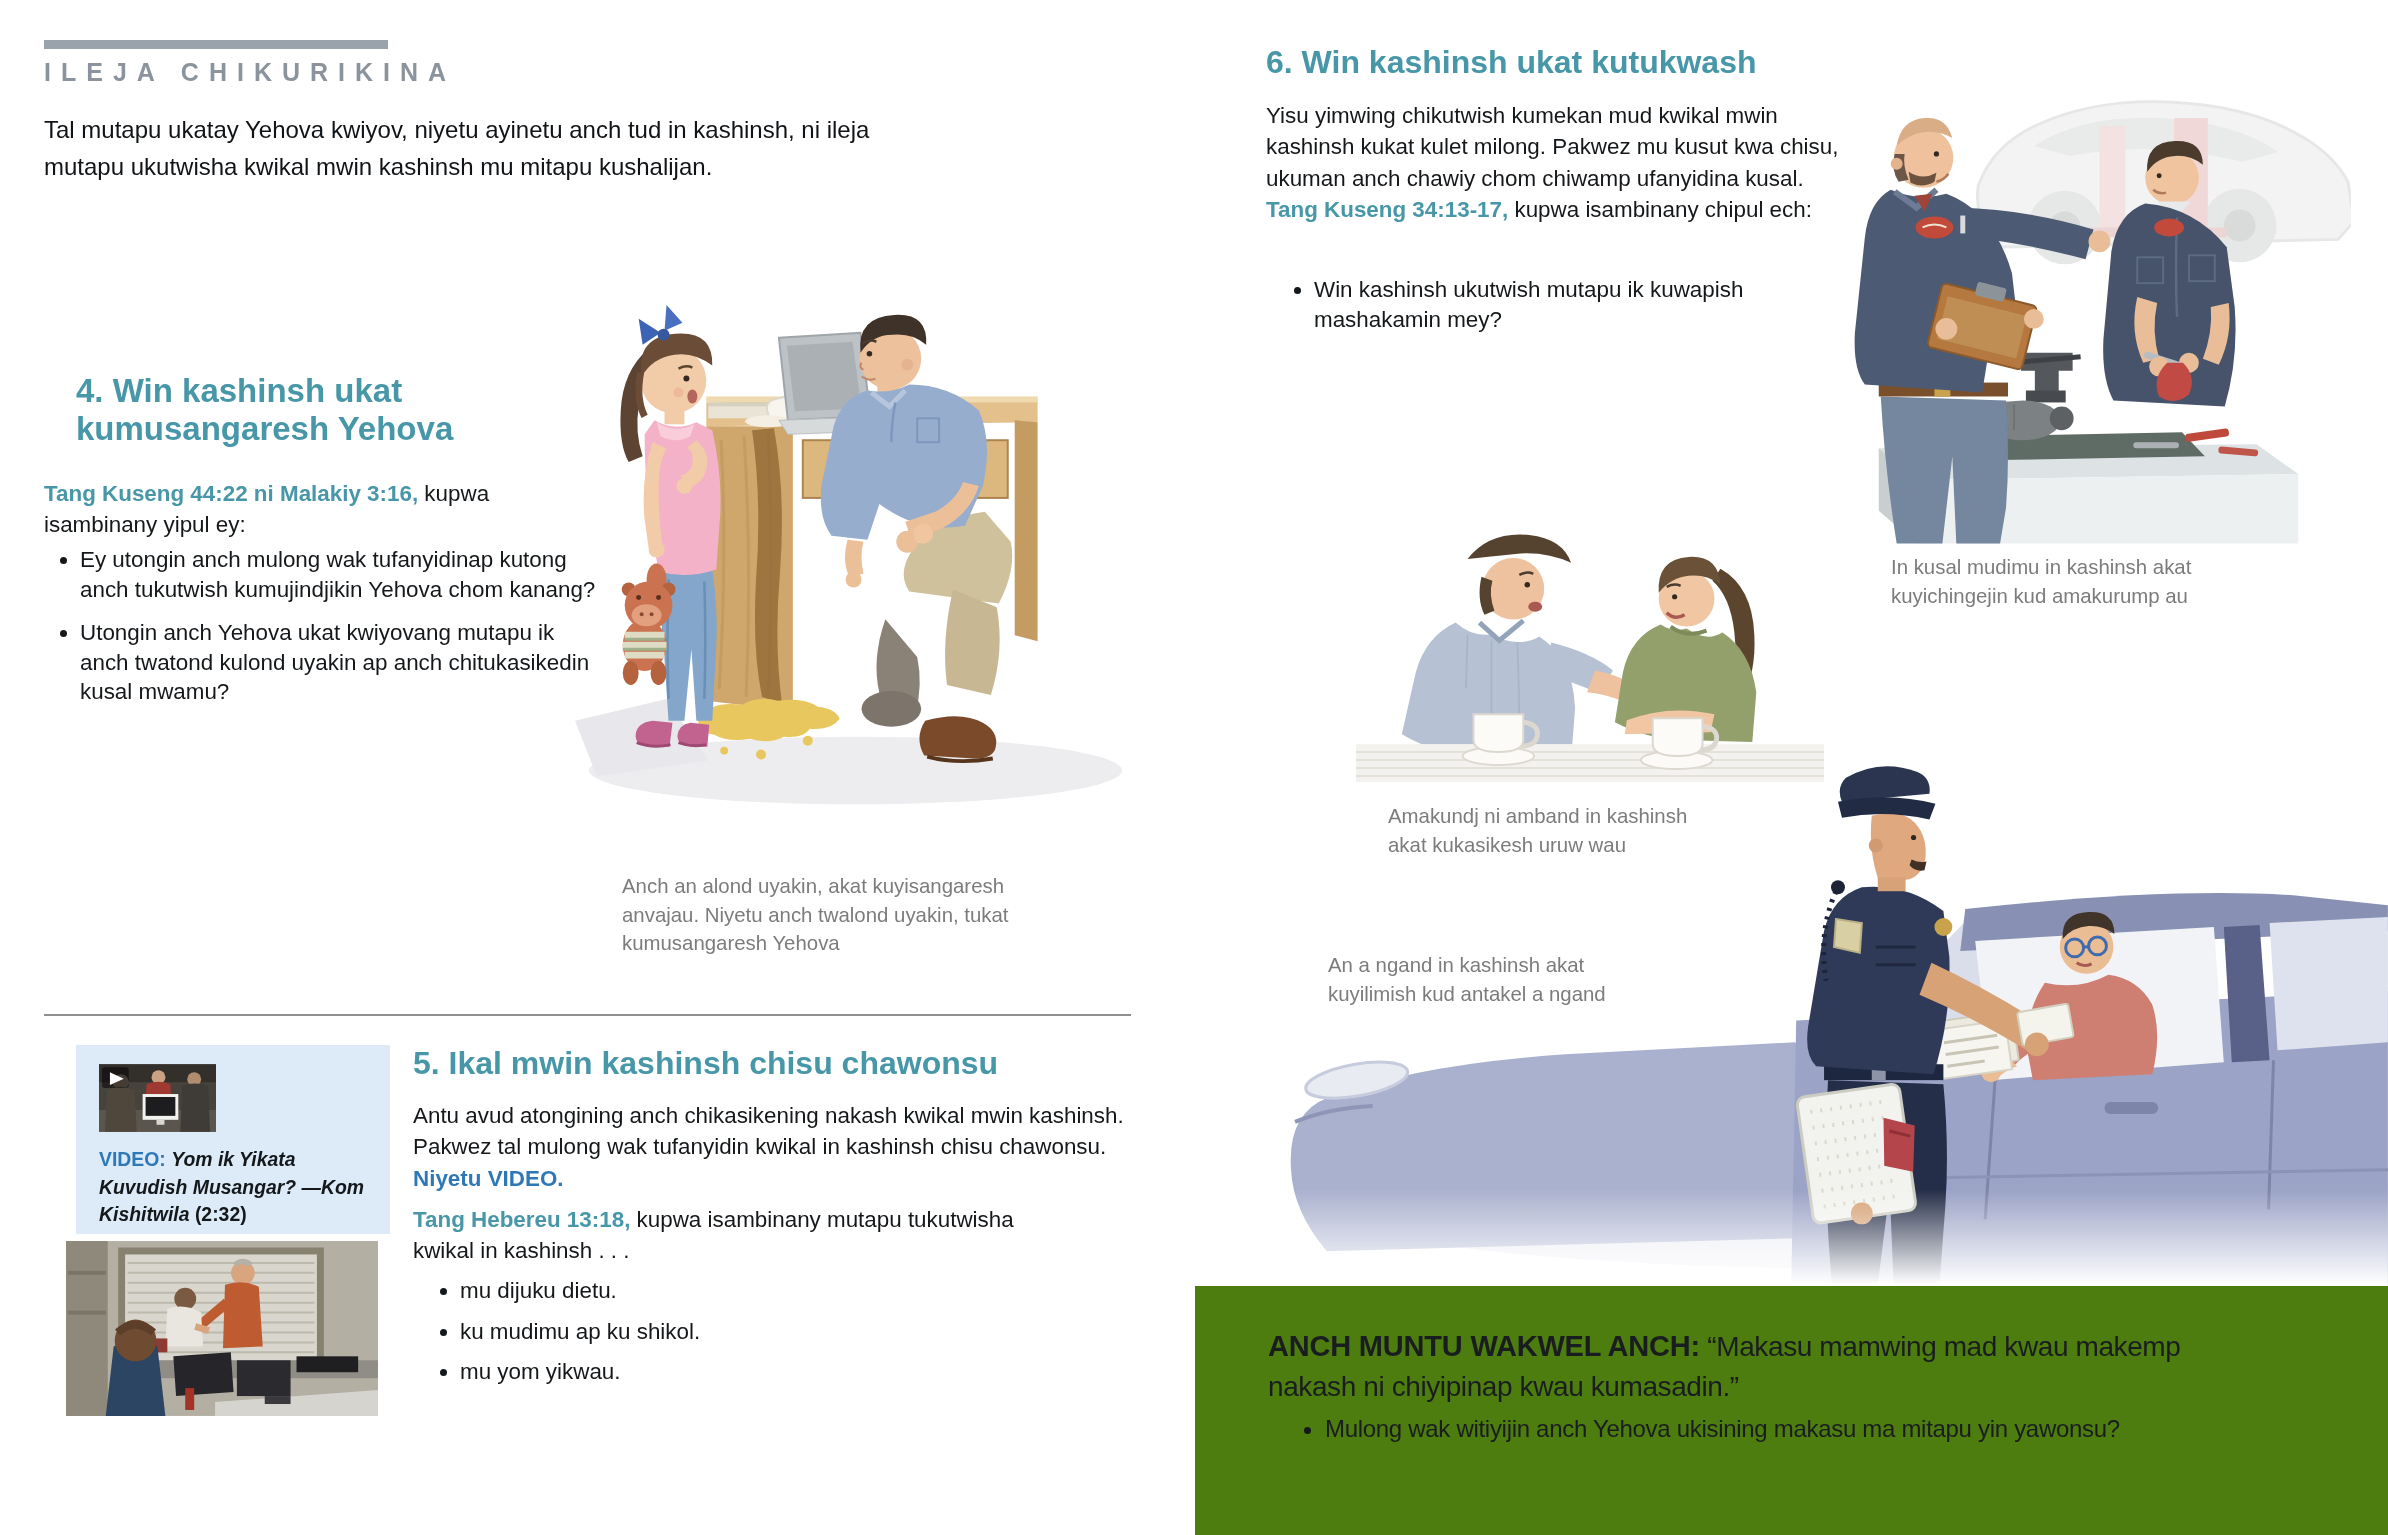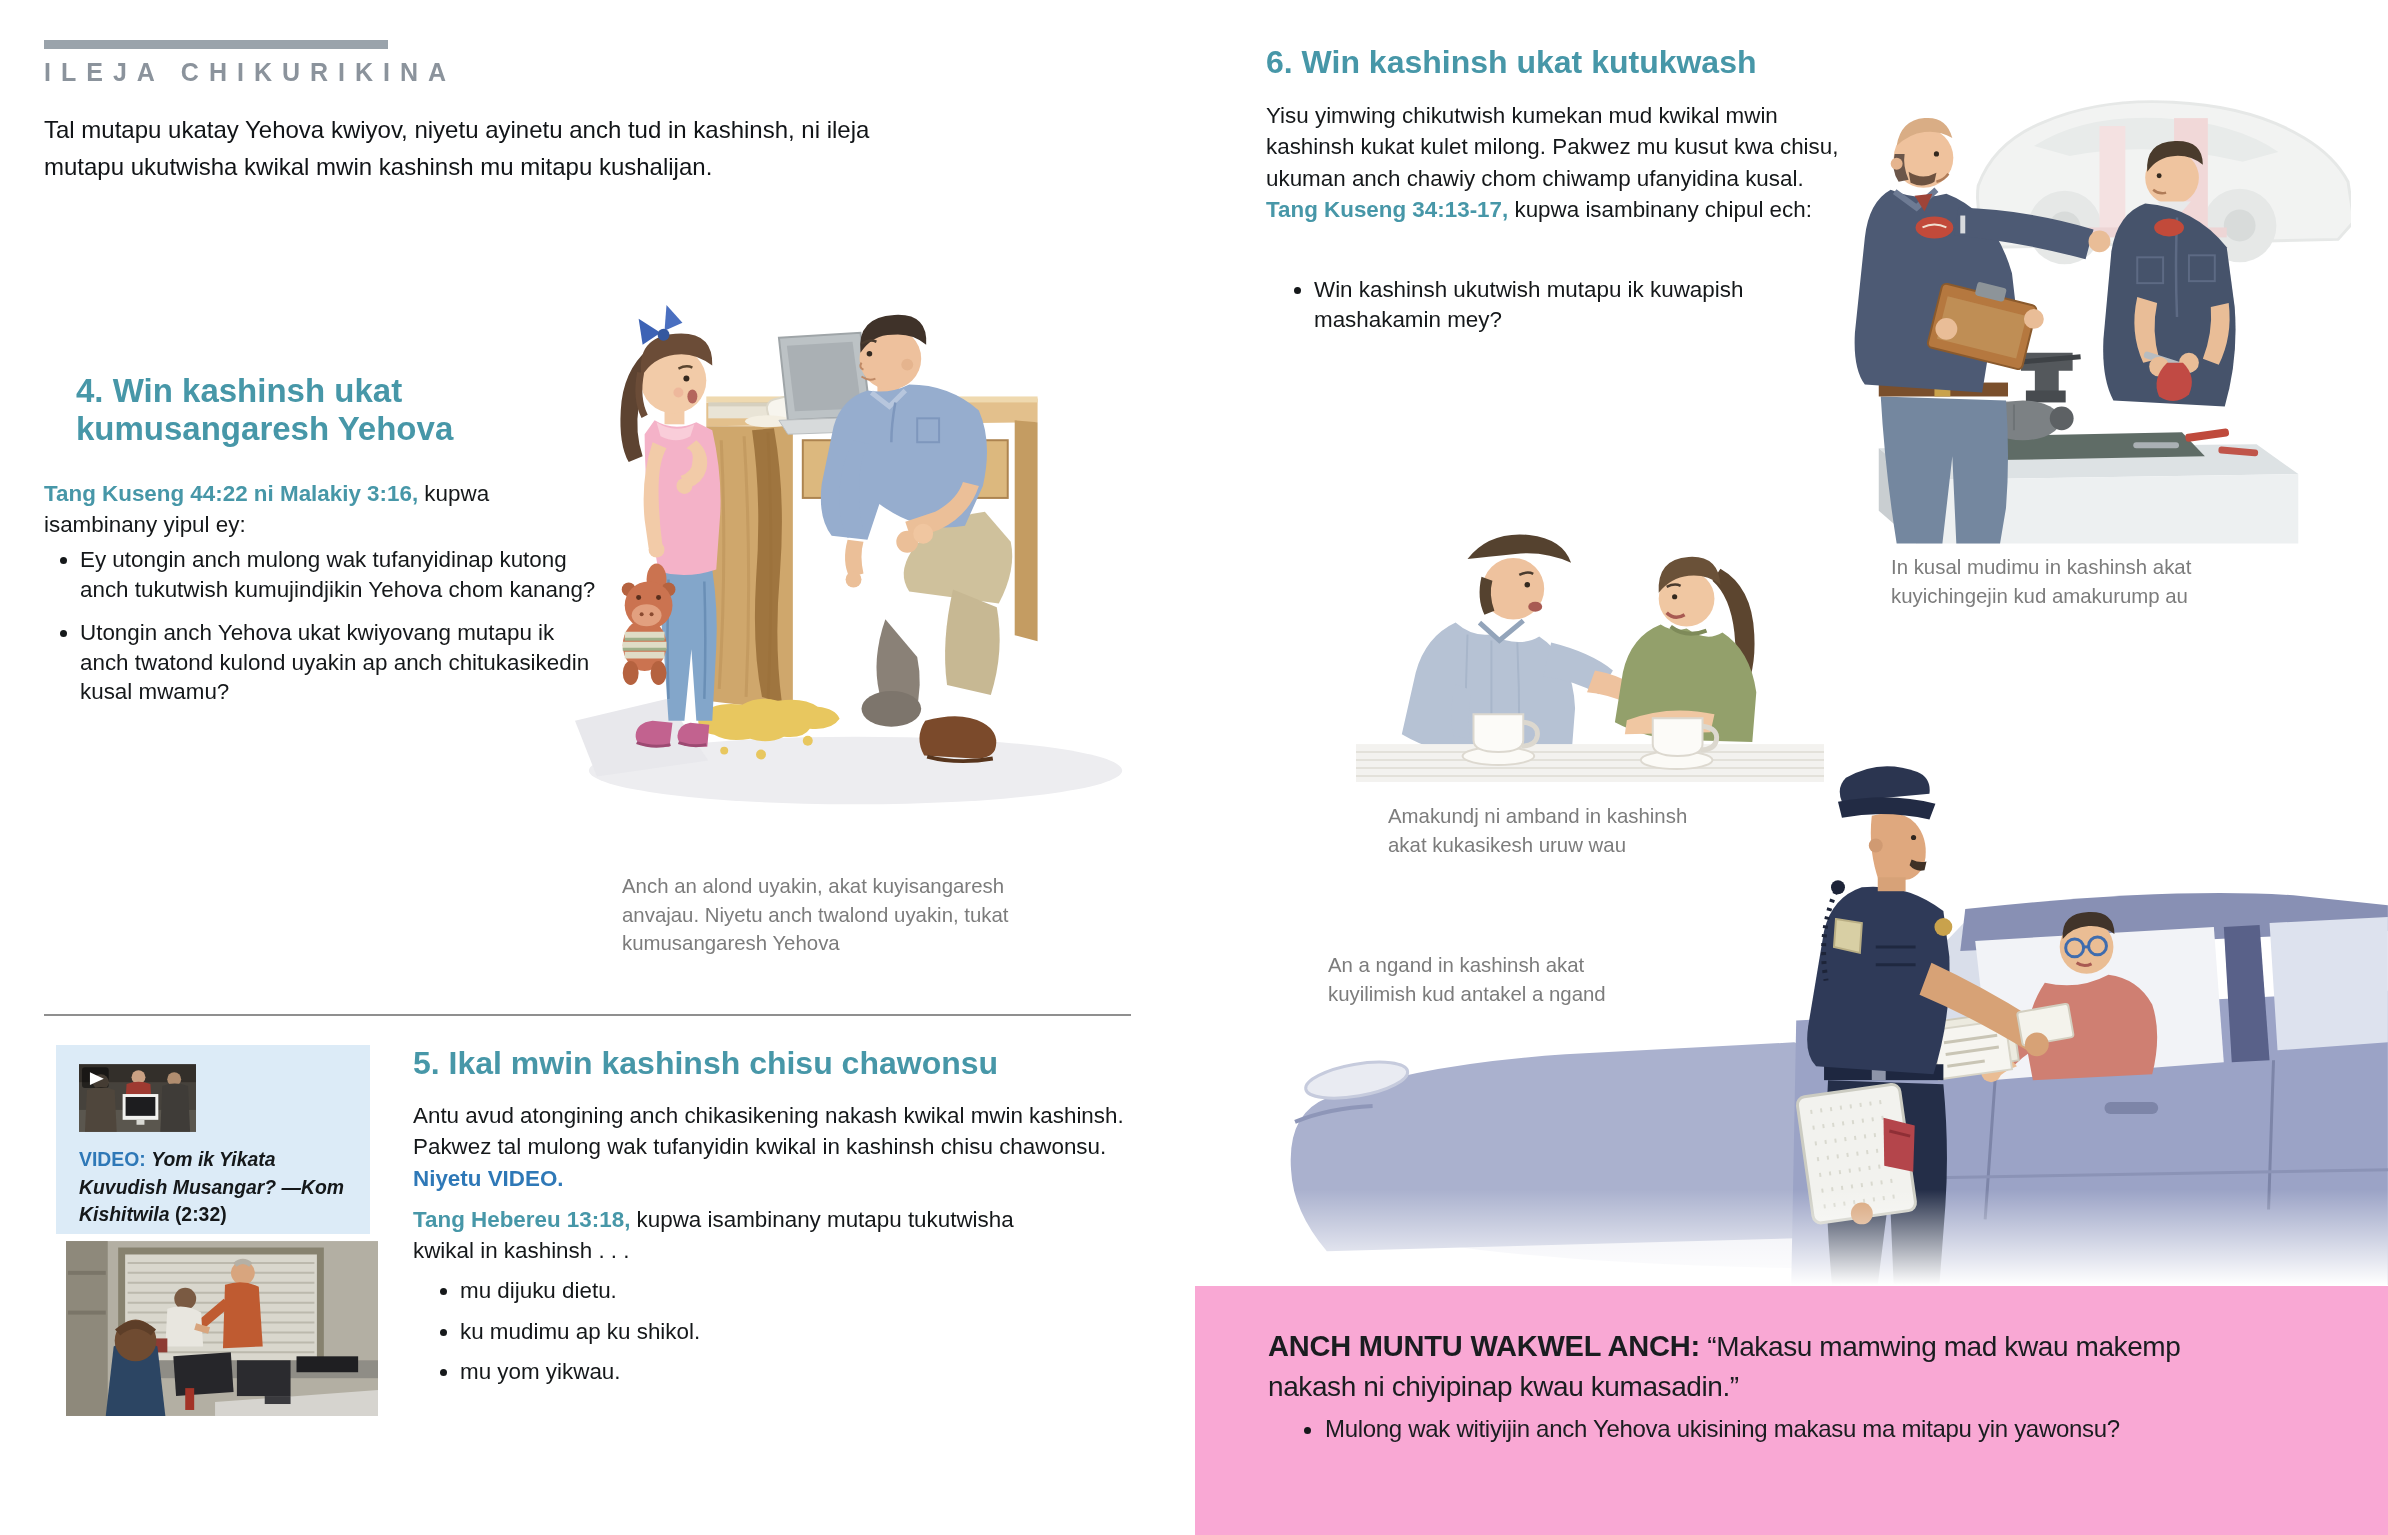--- a/index.html
+++ b/index.html
@@ -21,21 +21,21 @@
   li{margin-bottom:14px;line-height:1.32;}
   li::marker{color:#15181a;}
   .caption{font-size:20.4px;line-height:1.4;color:#7c7c7c;z-index:5;}
   .divider{background:#8f8f8f;height:2px;}
   
   .video-box{background:#dcebf7;}
   .video-cap{font-size:19.4px;line-height:1.42;color:#15181a;font-weight:700;}
   .vtitle{font-style:italic;}
   .vlabel{color:#2e78b7;font-style:normal;}
   
-  .review-box{background:#f9a8d4;}
+  .review-box{background:#4d7c0f;}
   .review-txt{font-size:28px;line-height:1.4;letter-spacing:-0.4px;color:#1a1d20;}
   .review-txt strong{font-size:29px;letter-spacing:-0.2px;}
   .review-li{font-size:24px;letter-spacing:-0.3px;}
   svg{display:block;}
   .z1{z-index:1;} .z5{z-index:5;}
 </style>
 </head>
 <body>
 
 <div class="page">
@@ -152,21 +152,21 @@
         <circle cx="95" cy="325" r="2" fill="#8a4a30"></circle>
       <circle cx="82" cy="308" r="2.5" fill="#5a2f1d"></circle>
         <circle cx="102" cy="308" r="2.5" fill="#5a2f1d"></circle>
     </g>
   </svg>
 
   <p class="abs caption" style="left:622px;top:872px;width:398px;">Anch an alond uyakin, akat kuyisangaresh anvajau. Niyetu anch twalond uyakin, tukat kumusangaresh Yehova</p>
 
   <div class="abs divider" style="left:44px;top:1014px;width:1087px;"></div>
 
-  <div class="abs video-box" style="left:56px;top:1045px;width:314px;height:189px;">
+  <div class="abs video-box" style="left:76px;top:1045px;width:314px;height:189px;">
     <svg style="position:absolute;left:23px;top:19px;cursor:pointer;" width="117" height="68" viewBox="0 0 118 68">
       <rect width="118" height="68" fill="#46423c"></rect>
       <rect y="46" width="118" height="22" fill="#5a564e"></rect>
       <rect width="118" height="18" fill="#332f2a"></rect>
       <circle cx="22" cy="18" r="8" fill="#8a7966"></circle>
         <path d="M8,26 q14,-6 28,0 l2,42 -32,0 z" fill="#4f463c"></path>
       <circle cx="60" cy="13" r="7" fill="#caa183"></circle>
         <path d="M48,20 q12,-5 24,0 l2,32 -28,0 z" fill="#9e3a31"></path>
       <circle cx="96" cy="15" r="7" fill="#b08d6f"></circle>
         <path d="M84,22 q12,-5 26,0 l2,46 -30,0 z" fill="#3f3c38"></path>

